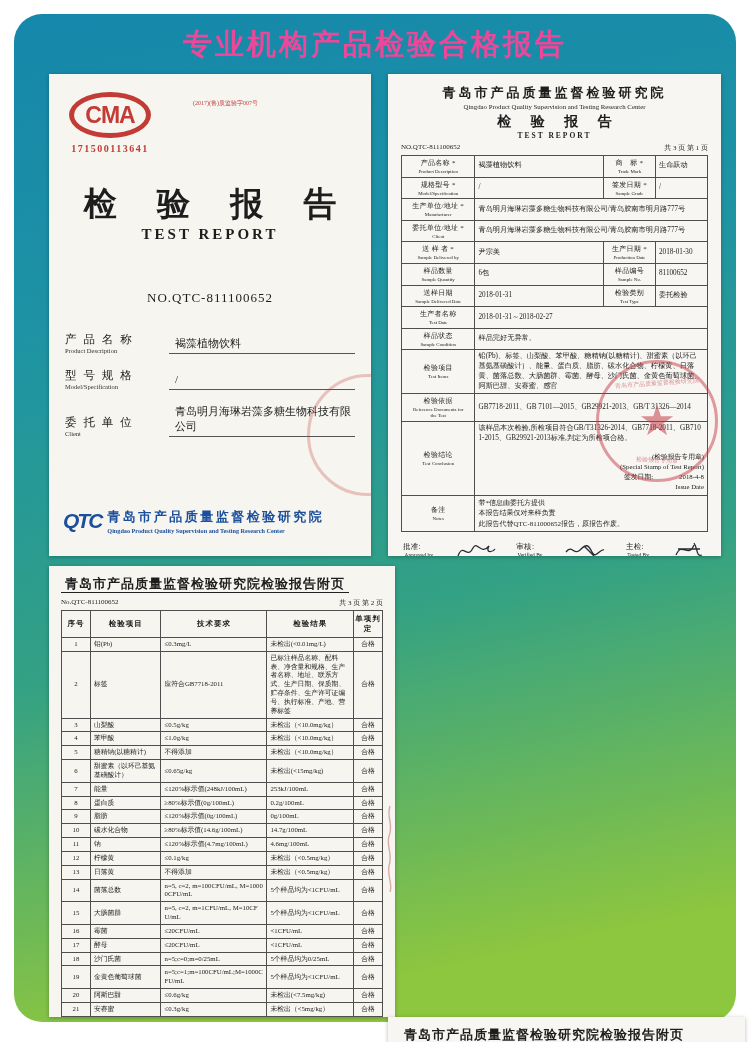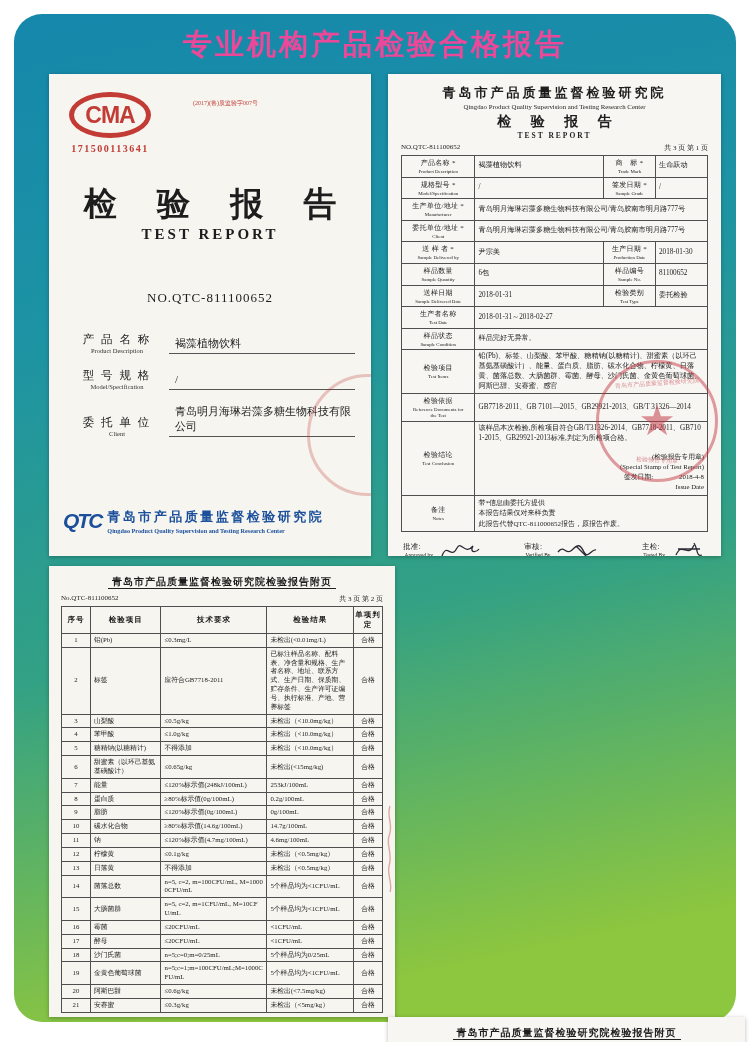--- a/index.html
+++ b/index.html
@@ -21,21 +21,21 @@
       color:#c23b35;font-family:"Liberation Sans",sans-serif;font-weight:bold;font-size:23px;letter-spacing:-1px;}
   .cal-ellipse{width:56px;height:42px;border:5px solid #c23b35;border-radius:50%;display:flex;align-items:center;justify-content:center;
       color:#c23b35;font-family:"Liberation Sans",sans-serif;font-weight:bold;font-style:italic;font-size:20px;}
   .cma-code{margin-top:5px;color:#c23b35;font-size:10px;font-weight:bold;letter-spacing:1.5px;}
   .cal-code{margin-top:7px;color:#c23b35;font-size:6px;letter-spacing:0;}
   .cover-title{position:absolute;left:0;top:108px;width:100%;text-align:center;font-size:33px;font-weight:bold;letter-spacing:16px;text-indent:16px;}
   .cover-title-en{position:absolute;left:0;top:152px;width:100%;text-align:center;font-size:15px;font-weight:bold;letter-spacing:3px;}
   .cover-no{position:absolute;left:0;top:216px;width:100%;text-align:center;font-size:13px;letter-spacing:1px;}
   .fields{position:absolute;left:16px;top:258px;width:290px;}
   .field{display:flex;align-items:flex-end;margin-bottom:14px;}
-  .f-label{width:104px;text-align:center;flex-shrink:0;}
+  .f-label{width:104px;flex-shrink:0;}
   .f-cn{font-size:11.5px;letter-spacing:2px;}
   .f-en{font-size:6.5px;color:#333;}
   .f-value{flex:1;border-bottom:1px solid #555;font-size:11px;padding:0 4px 2px 6px;min-height:14px;}
   .cover-org{position:absolute;left:14px;bottom:22px;display:flex;align-items:center;gap:6px;}
   .qtc-logo{color:#1b4f9c;font-family:"Liberation Sans",sans-serif;font-weight:bold;font-style:italic;font-size:21px;letter-spacing:-2px;}
   .org-cn{color:#1b4f9c;font-size:13px;font-weight:bold;letter-spacing:2.5px;}
   .org-en{color:#1b4f9c;font-size:6.2px;font-weight:bold;margin-top:1px;}
   .edge-stamp{position:absolute;right:-58px;top:300px;width:116px;height:116px;border:3px solid rgba(194,59,53,.28);border-radius:50%;}
 
   
@@ -49,32 +49,32 @@
   table.grid td,table.grid th{border:1px solid #4f4f4f;vertical-align:middle;}
   .lbl{text-align:center;padding:2px 1px;}
   .lc{font-size:7px;letter-spacing:.3px;}
   .le{font-size:6px;transform:scale(.82);transform-origin:center;color:#222;white-space:normal;line-height:1.1;}
   .val{font-size:7.2px;padding:2px 3px;line-height:1.35;text-align:left;word-break:break-all;}
   .conc-cell{position:relative;}
   .stamp-caption{text-align:right;font-size:6.8px;margin-top:8px;line-height:1.5;}
   .issue-line{display:flex;justify-content:flex-end;gap:26px;}
   .notes-line{font-size:7px;line-height:1.5;}
   .sig-row{display:flex;justify-content:space-between;align-items:center;margin-top:7px;padding:0 2px;}
-  .sig-item{display:flex;align-items:center;gap:4px;}
+  .sig-item{display:flex;align-items:center;gap:20px;}
   .sig-lbl .lc{font-size:7.5px;}
   .sig-lbl .le{font-size:6px;transform:scale(.9);}
   .stamp{position:absolute;left:208px;top:286px;width:116px;height:116px;border:3px solid rgba(197,60,72,.5);border-radius:50%;
          display:flex;align-items:center;justify-content:center;pointer-events:none;}
   .stamp-star{color:rgba(197,60,72,.55);font-size:42px;line-height:1;}
   .stamp-org{position:absolute;top:16px;left:0;width:100%;text-align:center;font-size:6px;color:rgba(197,60,72,.55);transform:rotate(-4deg);}
   .stamp-sub{position:absolute;bottom:14px;left:0;width:100%;text-align:center;font-size:6px;color:rgba(197,60,72,.55);transform:rotate(3deg);}
 
   
   .ap{padding:9px 12px 0 12px;position:relative;}
-  .ap-title{text-align:center;font-size:10px;font-weight:bold;letter-spacing:1px;}
+  .ap-title{text-align:left;font-size:13px;font-weight:bold;letter-spacing:1px;}
   .ap-title span{border-bottom:1.5px solid #222;padding:0 4px 1px 4px;}
   .ap-meta{display:flex;justify-content:space-between;font-size:7px;margin-top:5px;}
   .ap table.grid th{font-size:7.5px;font-weight:bold;padding:3px 1px;letter-spacing:1px;}
   .ap table.grid td{font-size:6.8px;padding:2px 3px;line-height:1.3;word-break:break-all;}
   td.c{text-align:center;word-break:normal;}
   .c-edge-mark{position:absolute;right:0px;top:238px;opacity:.55;}
 </style>
 </head>
 <body>
 

